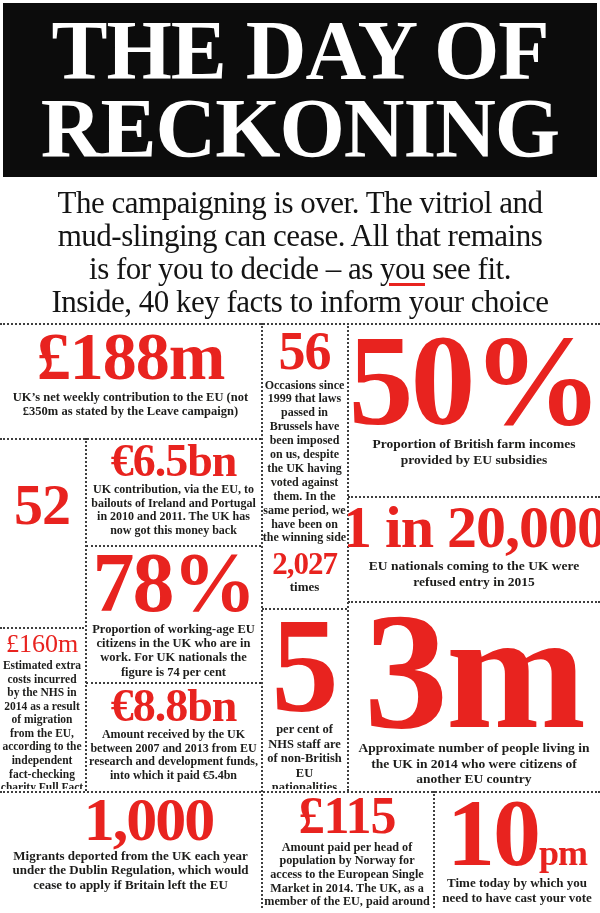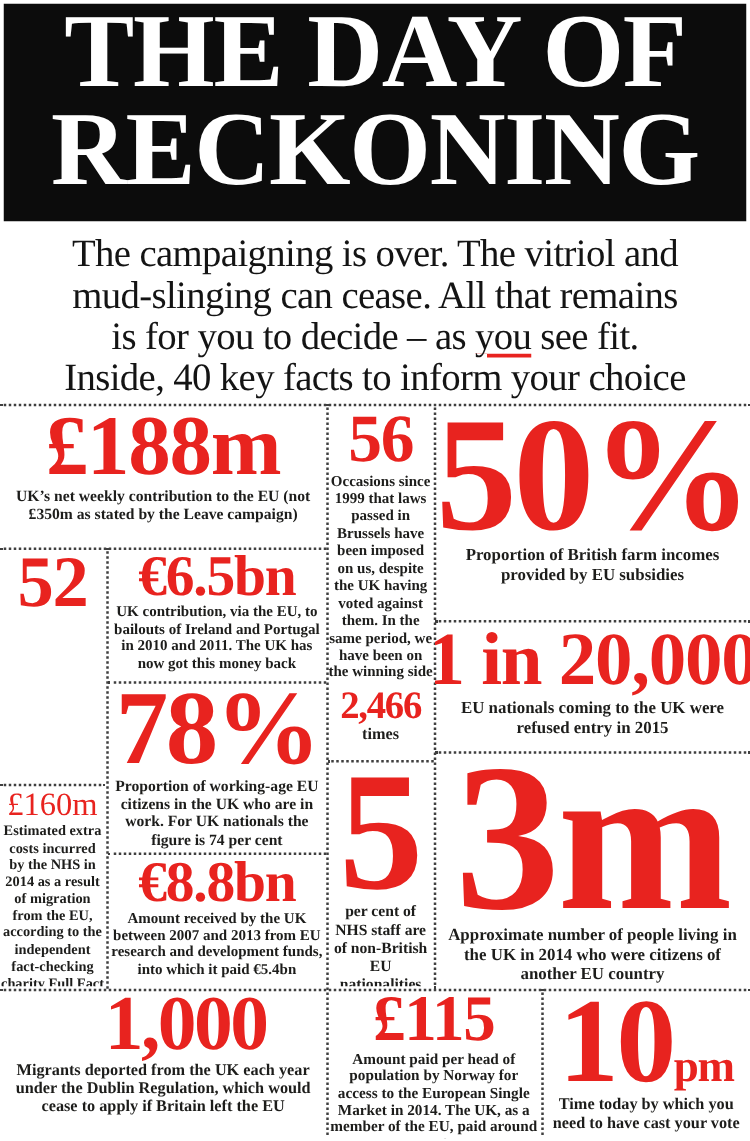--- a/index.html
+++ b/index.html
@@ -5,21 +5,21 @@
   html,body{margin:0;padding:0;background:#ffffff;}
   .page{
     position:relative; width:600px; height:913px; margin:0 auto;
     background:#ffffff; overflow:hidden;
     font-family:"Liberation Serif", serif; color:#1d1d1b;
   }
   
   .masthead{
     position:absolute; left:3px; top:3px; width:594px; height:174px;
     background:#0c0c0c; display:flex; flex-direction:column;
-    align-items:center; justify-content:flex-start;
+    align-items:center; justify-content:center;
   }
   .masthead .line{
     color:#ffffff; font-weight:bold; font-size:84px; line-height:0.93;
     letter-spacing:-1px; white-space:nowrap;
   }
   
   .intro{
     position:absolute; left:0; top:186px; width:600px; text-align:center;
     font-size:31px; line-height:1.07; color:#141414; letter-spacing:-0.5px;
   }
@@ -50,21 +50,21 @@
   #c2 .num{font-size:54px; line-height:0.88;}
   #c2 .cap{font-size:12px; line-height:1.16; max-width:85px; margin-top:3px;}
   #c2 .num2{font-size:31px; line-height:1.0; margin-top:3px; font-weight:bold; color:#e8231f; letter-spacing:-1px;}
   #c2 .cap2{font-size:13px; line-height:1.1; font-weight:bold; margin-top:1px;}
 
   #c3 {left:348px; top:328px; width:252px; height:166px;}
   #c3 .num{font-size:130px; line-height:0.80; letter-spacing:-3px;}
   #c3 .cap{font-size:13.5px; line-height:1.15; max-width:240px;}
 
   #c4 {left:0; top:441px; width:84px; height:184px;}
-  #c4 .num{font-size:58px; line-height:0.85;}
+  #c4 .num{font-size:58px; line-height:0.85;margin-top:39px;}
   #c4 .cap{font-size:11.5px; line-height:1.18; max-width:84px;}
 
   #c5 {left:86px; top:441px; width:175px; height:102px;}
   #c5 .num{font-size:46px; line-height:0.85;}
   #c5 .cap{font-size:12px; line-height:1.13; max-width:174px; margin-top:3px;}
 
   #c6 {left:86px; top:549px; width:175px; height:131px;text-align:center;}
   #c6 .num{font-size:84px; line-height:0.82; letter-spacing:-2px;}
   #c6 .cap{font-size:12.5px; line-height:1.14; max-width:174px;}
 
@@ -133,21 +133,21 @@
   <div class="dl-v" style="left:433px;top:791px; height:117px;"></div>
 
   <section class="cell" id="c1">
     <div class="num">£188m</div>
     <p class="cap">UK’s net weekly contribution to the EU (not £350m as stated by the Leave campaign)</p>
   </section>
 
   <section class="cell" id="c2">
     <div class="num">56</div>
     <p class="cap">Occasions since 1999 that laws passed in Brussels have been imposed on us, despite the UK having voted against them. In the same period, we have been on the winning side</p>
-    <div class="num2">2,466</div>
+    <div class="num2">2,027</div>
     <div class="cap2">times</div>
   </section>
 
   <section class="cell" id="c3">
     <div class="num">50%</div>
     <p class="cap">Proportion of British farm incomes provided by EU subsidies</p>
   </section>
 
   <section class="cell" id="c4">
     <div class="num">52</div>

